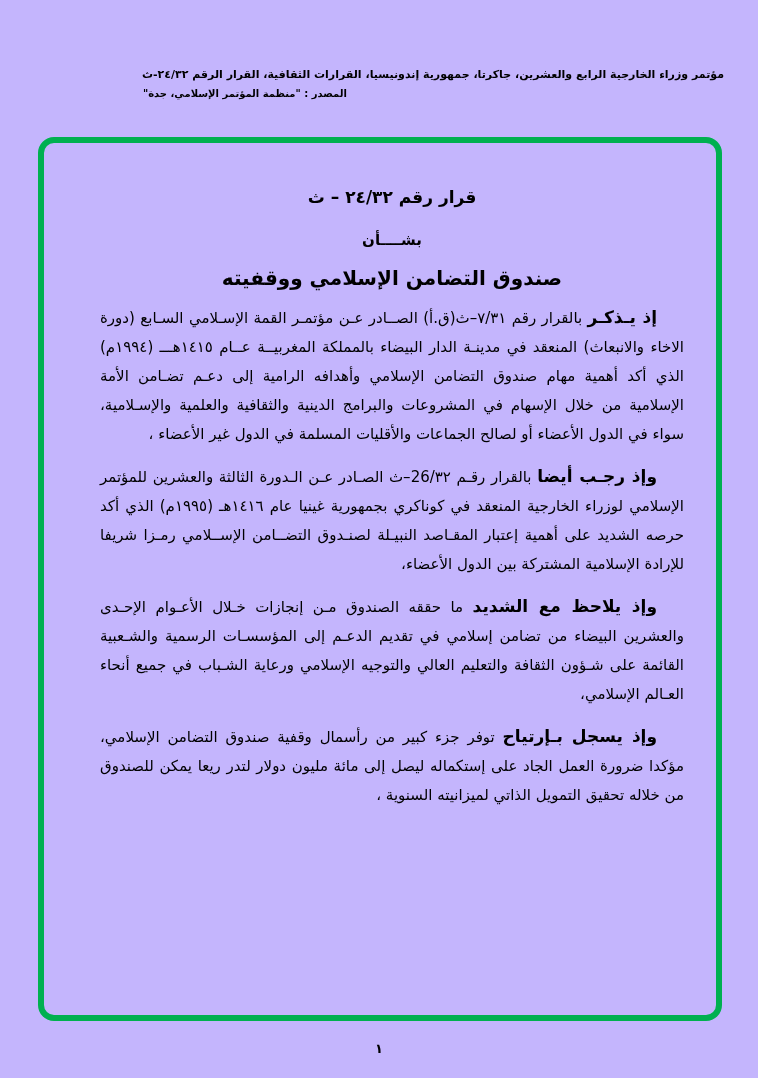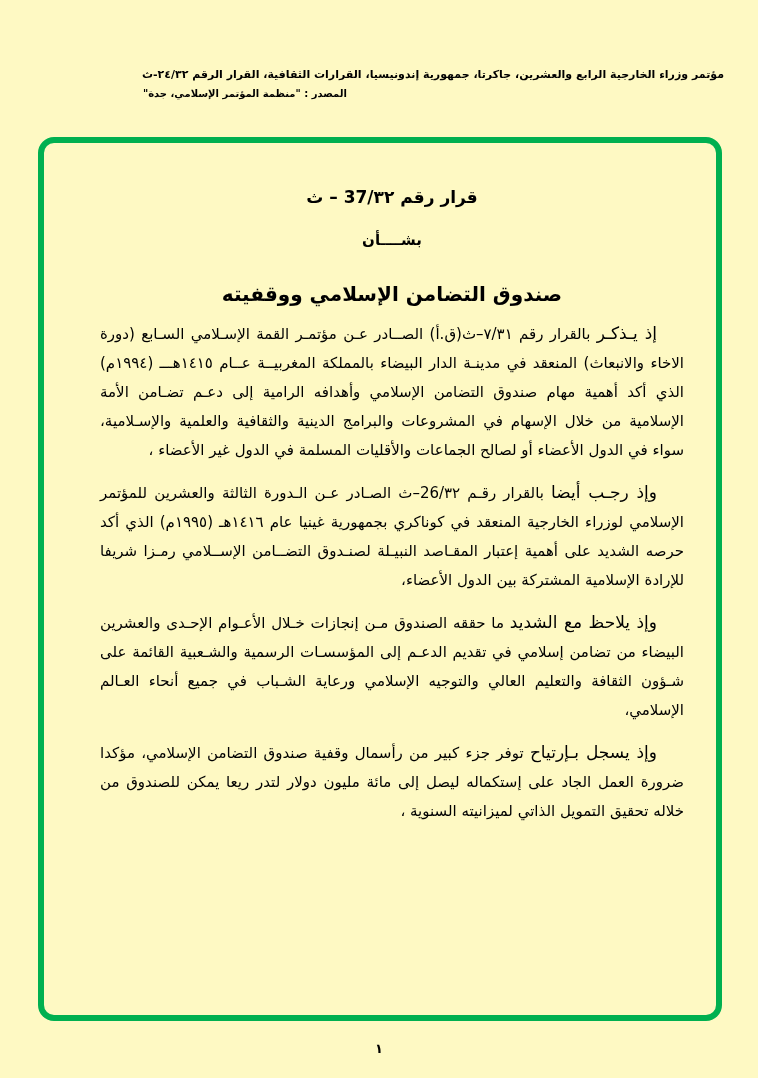--- a/index.html
+++ b/index.html
@@ -4,21 +4,21 @@
 <style>
   html, body {
     margin: 0;
     padding: 0;
     background: #ffffff;
   }
   .page {
     position: relative;
     width: 758px;
     height: 1078px;
-    background: #fef9c3;
+    background: #c4b5fd;
     overflow: hidden;
     font-family: "DejaVu Sans", sans-serif;
     color: #000000;
   }
   .header {
     position: absolute;
     top: 68px;
     left: 36px;
     right: 34px;
     direction: rtl;
@@ -63,37 +63,37 @@
     font-weight: 700;
   }
   .title-l1 {
     font-size: 17px;
     letter-spacing: 1px;
     margin-bottom: 24px;
   }
   .title-l2 {
     font-size: 15px;
     letter-spacing: 2px;
-    margin-bottom: 33px;
+    margin-bottom: 17px;
   }
   .title-l3 {
     font-size: 20px;
   }
   .para {
     font-size: 15px;
     line-height: 29px;
     text-align: justify;
     text-indent: 27px;
     margin: 13px 0 0 0;
   }
   .para.first {
     margin-top: 36px;
   }
   .lead {
-    font-weight: 400;
+    font-weight: 700;
     font-size: 17px;
   }
   .page-number {
     position: absolute;
     bottom: 22px;
     left: 0;
     right: 0;
     text-align: center;
     font-size: 13px;
     font-weight: 700;
@@ -106,21 +106,21 @@
 
   <div class="header">
     <div class="header-line1">مؤتمر وزراء الخارجية الرابع والعشرين، جاكرتا، جمهورية إندونيسيا، القرارات الثقافية، القرار الرقم ٢٤/٣٢-ث</div>
     <div class="header-line2">المصدر :  "منظمة المؤتمر الإسلامي، جدة"</div>
   </div>
 
   <div class="frame">
     <div class="content">
 
       <div class="title-block">
-        <div class="title-l1">قرار رقم 37/٣٢ – ث</div>
+        <div class="title-l1">قرار رقم ٢٤/٣٢ – ث</div>
         <div class="title-l2">بشــــأن</div>
         <div class="title-l3">صندوق التضامن الإسلامي ووقفيته</div>
       </div>
 
 
       <p class="para"><span class="lead">إذ يـذكـر</span><span> بالقرار رقم ٧/٣١–ث(ق.أ) الصــادر عـن مؤتمـر القمة الإسـلامي السـابع (دورة الاخاء والانبعاث) المنعقد في مدينـة الدار البيضاء بالمملكة المغربيــة عــام ١٤١٥هـــ (١٩٩٤م) الذي أكد أهمية مهام صندوق التضامن الإسلامي وأهدافه  الرامية إلى دعـم تضـامن الأمة الإسلامية من خلال الإسهام في المشروعات والبرامج الدينية والثقافية والعلمية والإسـلامية، سواء في الدول الأعضاء أو لصالح الجماعات والأقليات المسلمة في الدول غير الأعضاء ،</span></p>
 
       <p class="para"><span class="lead">وإذ رجـب أيضا</span><span> بالقرار رقـم 26/٣٢–ث الصـادر عـن الـدورة الثالثة والعشرين للمؤتمر الإسلامي لوزراء الخارجية المنعقد في كوناكري بجمهورية غينيا عام ١٤١٦هـ (١٩٩٥م) الذي أكد حرصه الشديد على أهمية إعتبار المقـاصد النبيـلة لصنـدوق التضــامن الإســلامي رمـزا شريفا للإرادة الإسلامية المشتركة بين الدول الأعضاء،</span></p>
 
       <p class="para"><span class="lead">وإذ يلاحظ مع الشديد</span><span> ما حققه  الصندوق مـن إنجازات خـلال الأعـوام الإحـدى والعشرين البيضاء من تضامن إسلامي في تقديم الدعـم إلى المؤسسـات الرسمية والشـعبية القائمة على شـؤون الثقافة والتعليم العالي والتوجيه الإسلامي ورعاية الشـباب في جميع أنحاء العـالم الإسلامي،</span></p>

